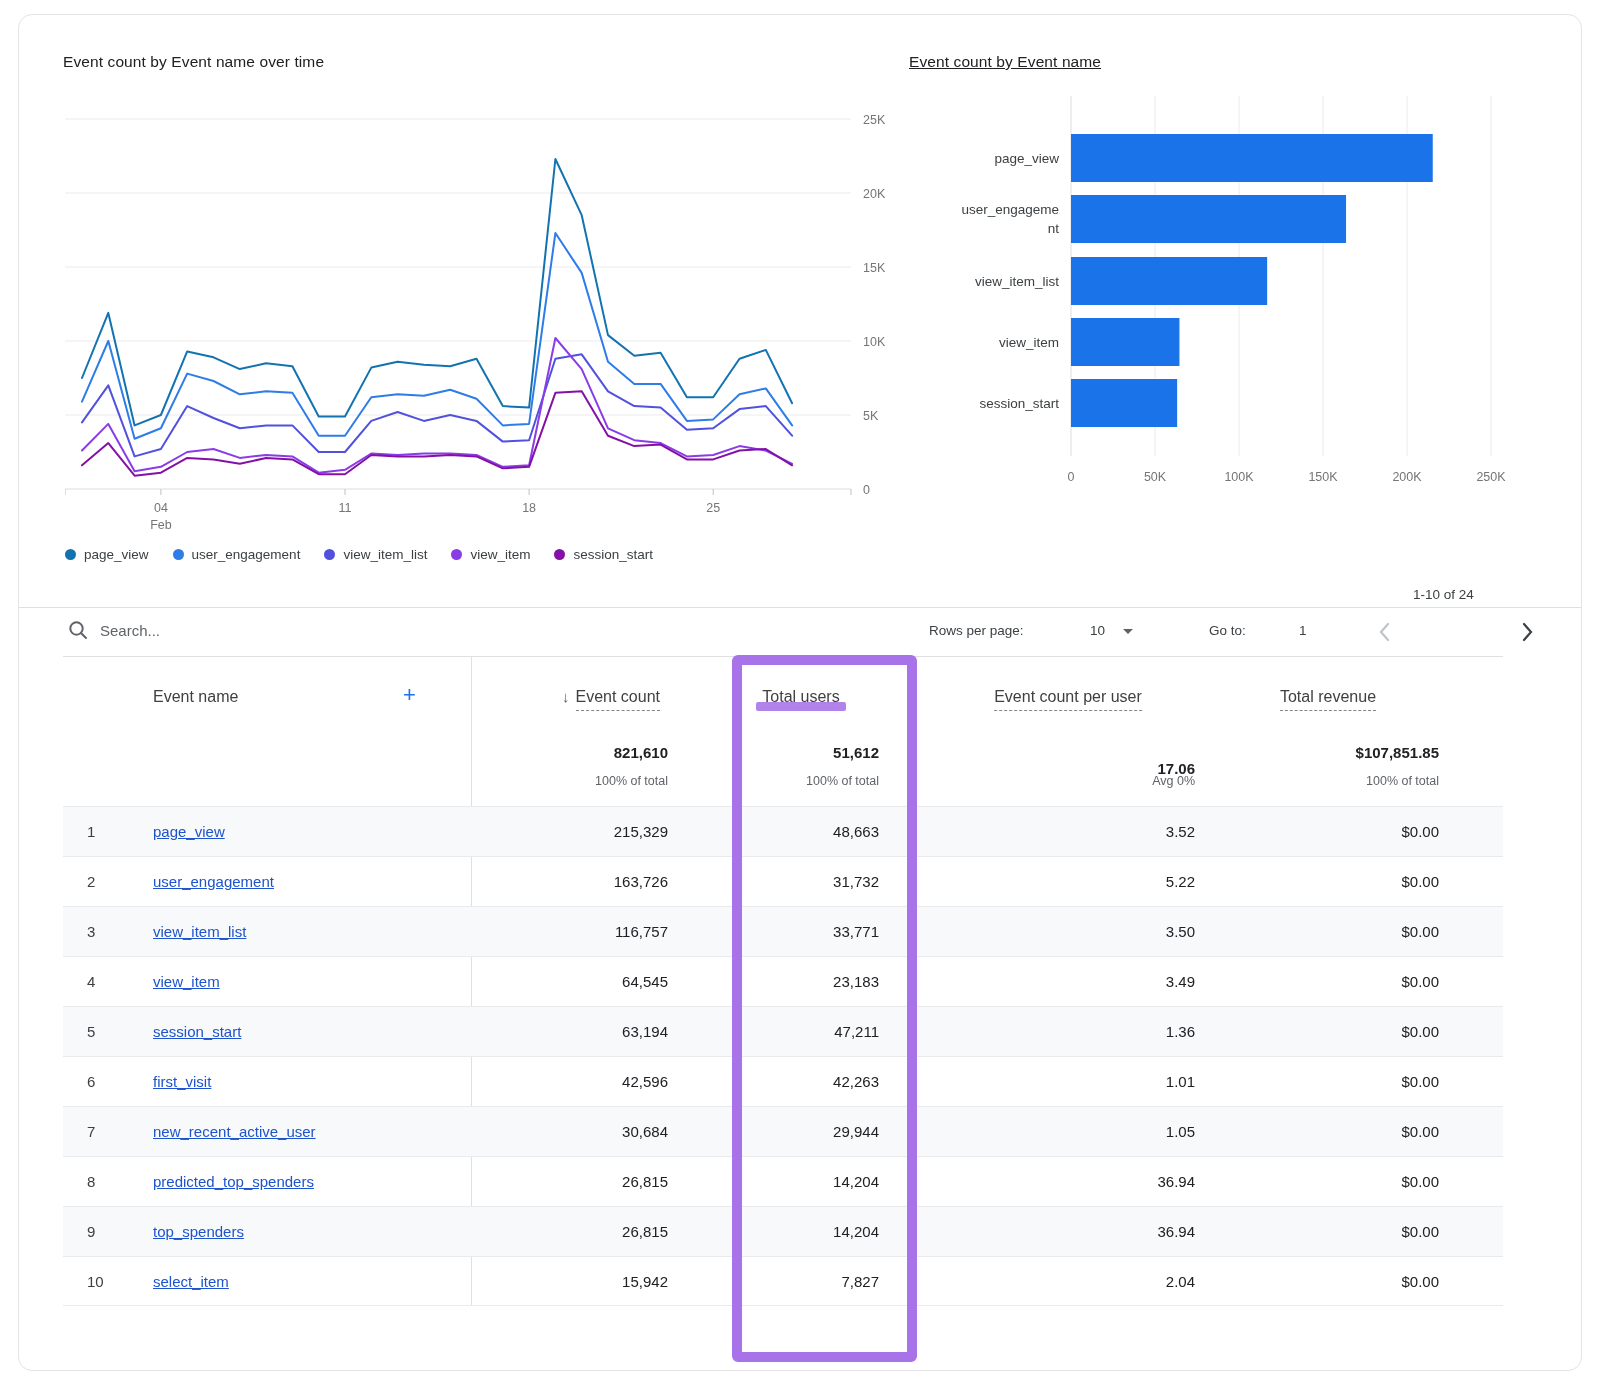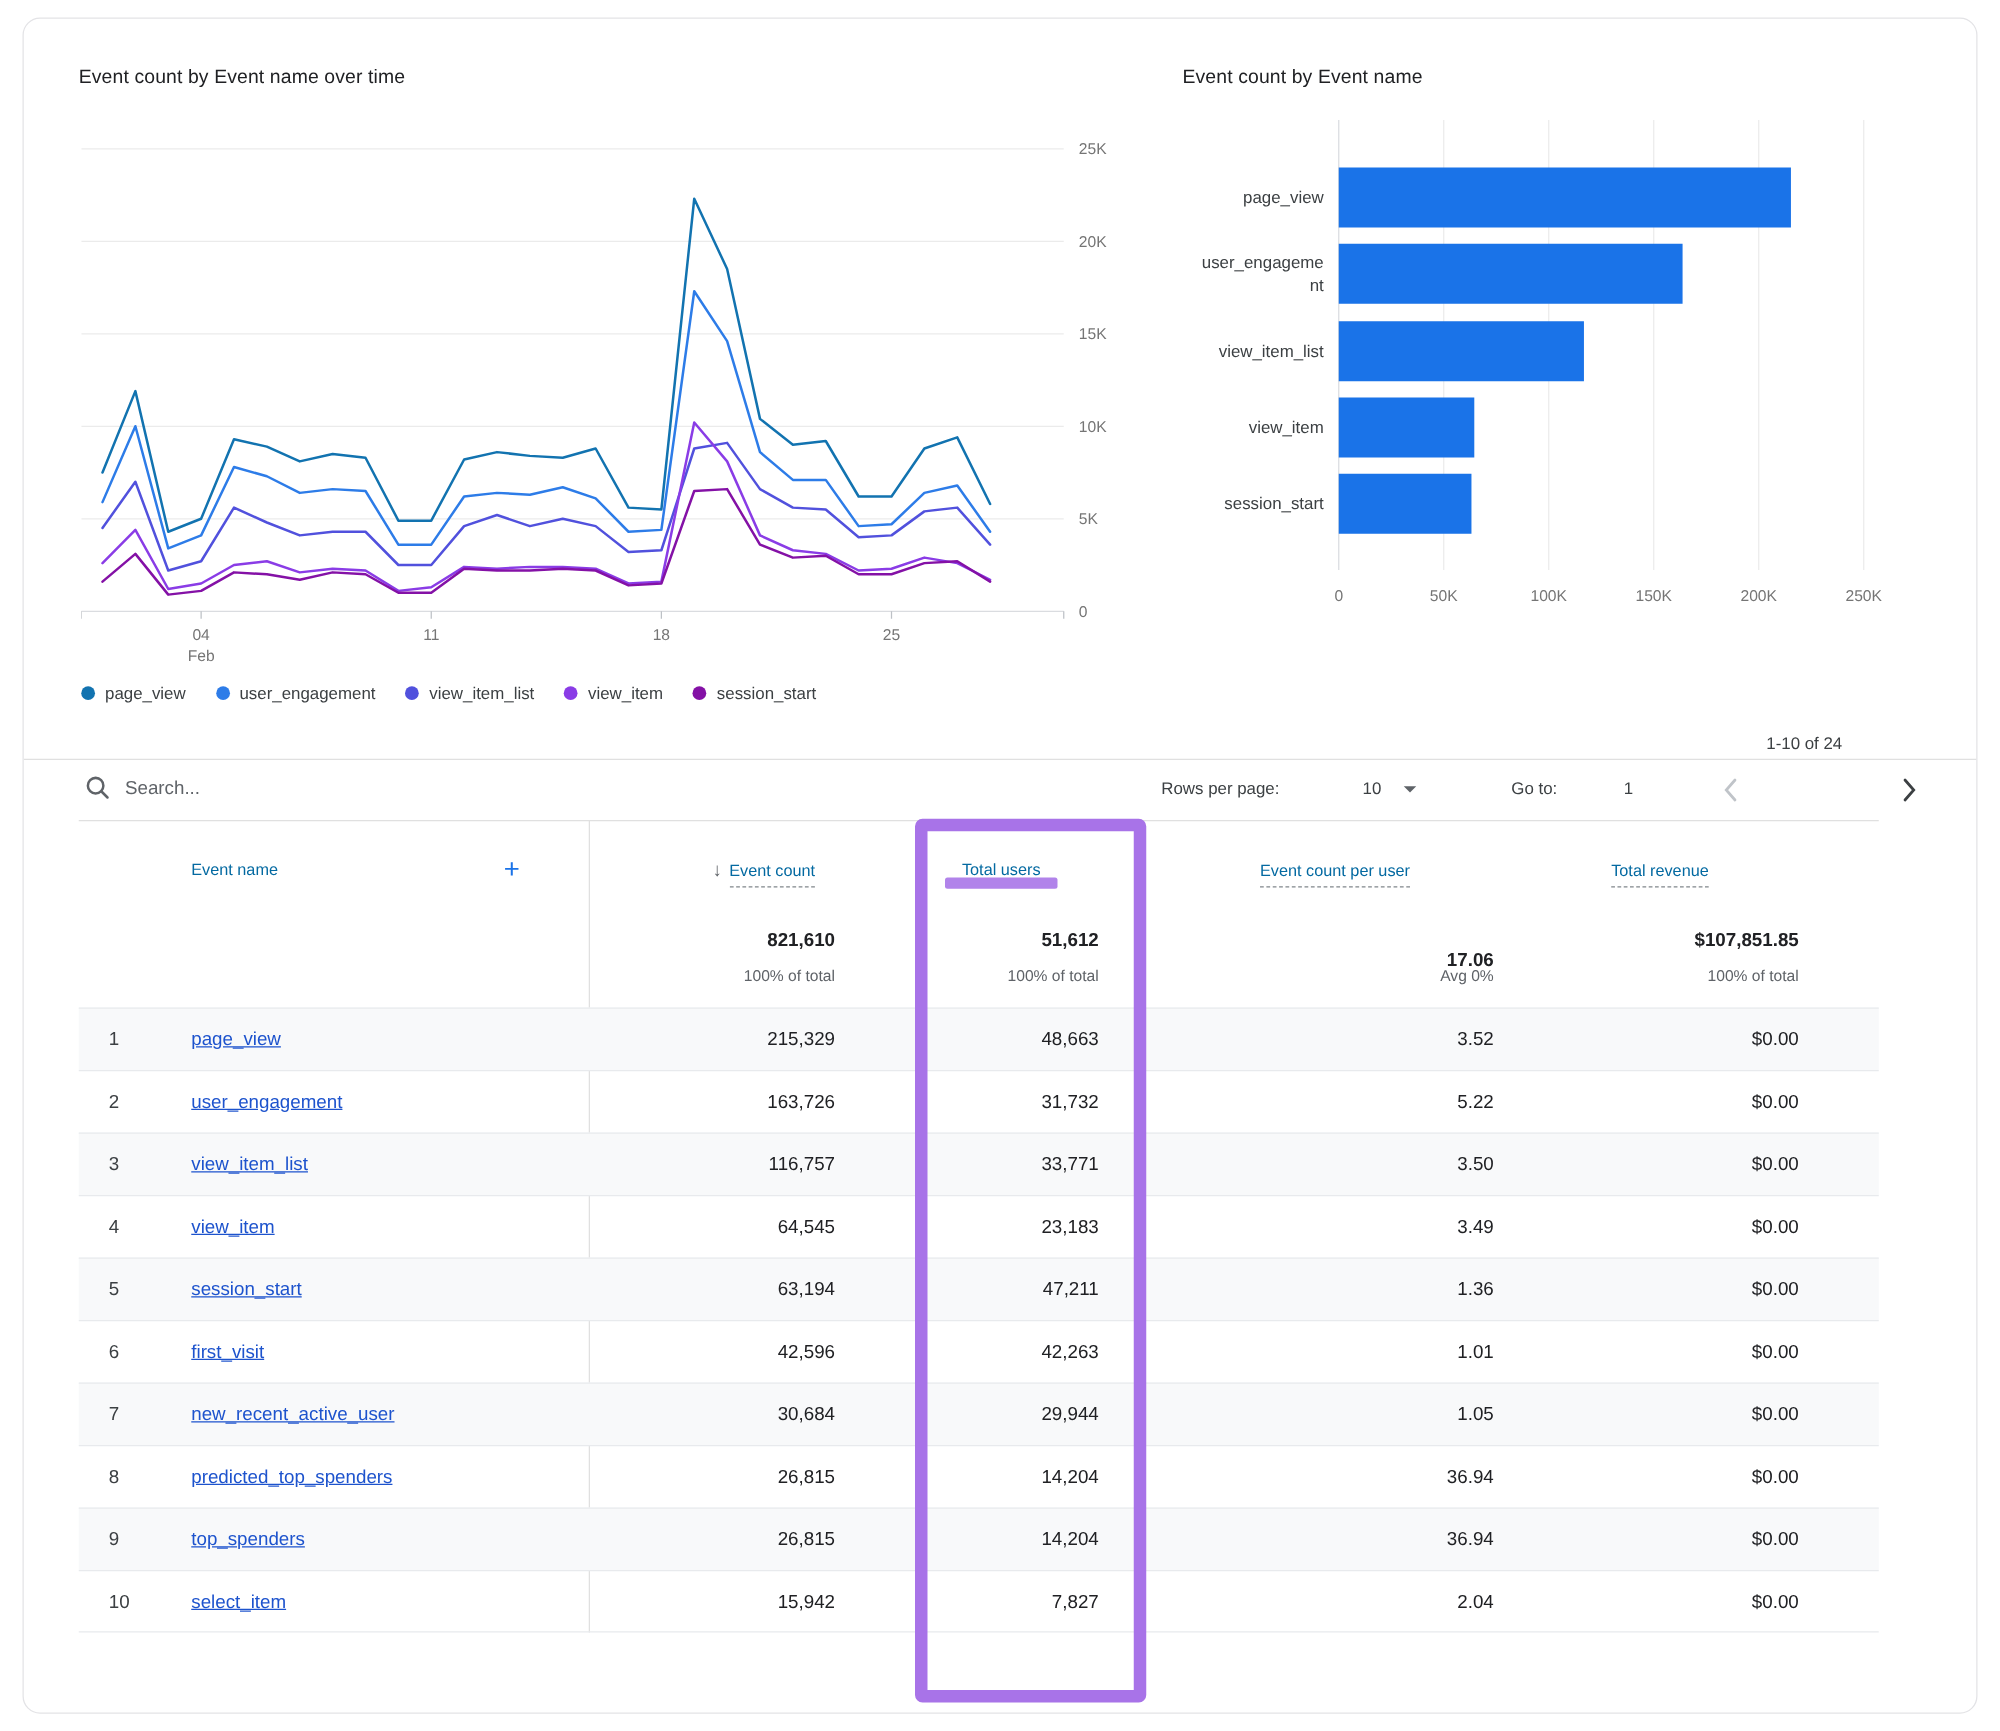--- a/index.html
+++ b/index.html
@@ -17,21 +17,21 @@
   
   .divider-h { height:1px; background:#e0e0e0; }
   .search-row { display:flex; align-items:center; gap:11px; }
   .search-input { border:none; outline:none; font-size:15px; color:#202124; width:420px;
     font-family:"Liberation Sans","DejaVu Sans",sans-serif; background:transparent; }
   .search-input::placeholder { color:#5f6368; }
   .ctl { font-size:13.5px; color:#3c4043; }
   .caret-down { width:0; height:0; border-left:5px solid transparent; border-right:5px solid transparent;
     border-top:5px solid #5f6368; display:inline-block; }
   
-  .thead-label { font-size:13px; color:#0369a1; white-space:nowrap; }
+  .thead-label { font-size:16px; color:#404040; white-space:nowrap; }
   .dashed { border-bottom:1px dashed #80868b; padding-bottom:5px; }
   .tot-num { font-size:15px; font-weight:700; color:#202124; white-space:nowrap; }
   .tot-sub { font-size:12.5px; color:#5f6368; white-space:nowrap; }
   .t-rows { position:absolute; left:44px; top:791px; width:1440px; }
   .t-row { display:grid; grid-template-columns:90px 318px 197px 211px 316px 244px 1fr;
     height:50px; align-items:center; border-top:1px solid #e8eaed; font-size:15px; }
   .t-row:nth-child(odd) { background:#f8f9fa; }
   .t-row:last-child { border-bottom:1px solid #e8eaed; }
   .c-num { padding-left:24px; color:#3c4043; }
   .c-name a { color:#1d53cd; text-decoration:underline; font-size:15px; }
@@ -97,21 +97,21 @@
       <div class="legend-item">
         <span class="legend-dot" style="background: rgb(138, 60, 230);"></span>
         <span>view_item</span>
       </div>
       <div class="legend-item">
         <span class="legend-dot" style="background: rgb(132, 17, 166);"></span>
         <span>session_start</span>
       </div>
     </div>
 
-  <div class="abs chart-title" style="left:927px; top:38px;">Event count by Event name</div>
+  <div class="abs chart-title" style="left:890px; top:38px;text-decoration:underline;">Event count by Event name</div>
   <svg id="bar-svg" class="abs" style="left:922px; top:76px;" width="620" height="420">
       <line x1="130" x2="130" y1="5" y2="365" stroke="#dadce0" stroke-width="1"></line>
       <text x="130" y="390" fill="#757575" font-size="12.5" text-anchor="middle">0</text>
       <line x1="214" x2="214" y1="5" y2="365" stroke="#ebebeb" stroke-width="1"></line>
       <text x="214" y="390" fill="#757575" font-size="12.5" text-anchor="middle">50K</text>
       <line x1="298" x2="298" y1="5" y2="365" stroke="#ebebeb" stroke-width="1"></line>
       <text x="298" y="390" fill="#757575" font-size="12.5" text-anchor="middle">100K</text>
       <line x1="382" x2="382" y1="5" y2="365" stroke="#ebebeb" stroke-width="1"></line>
       <text x="382" y="390" fill="#757575" font-size="12.5" text-anchor="middle">150K</text>
       <line x1="466" x2="466" y1="5" y2="365" stroke="#ebebeb" stroke-width="1"></line>

